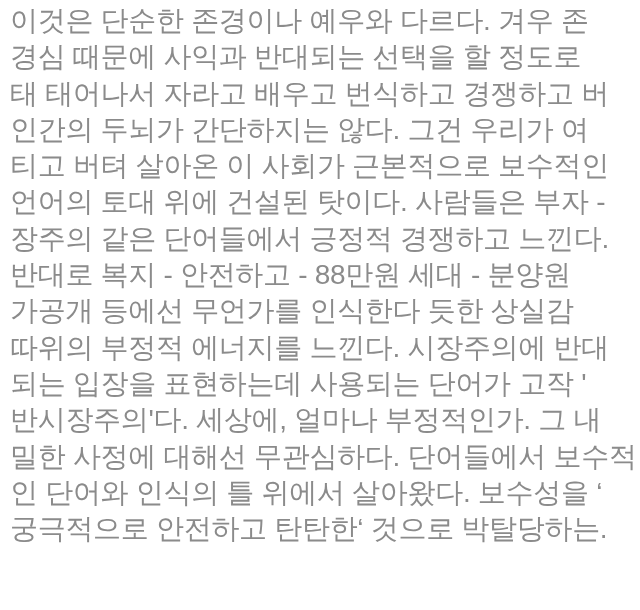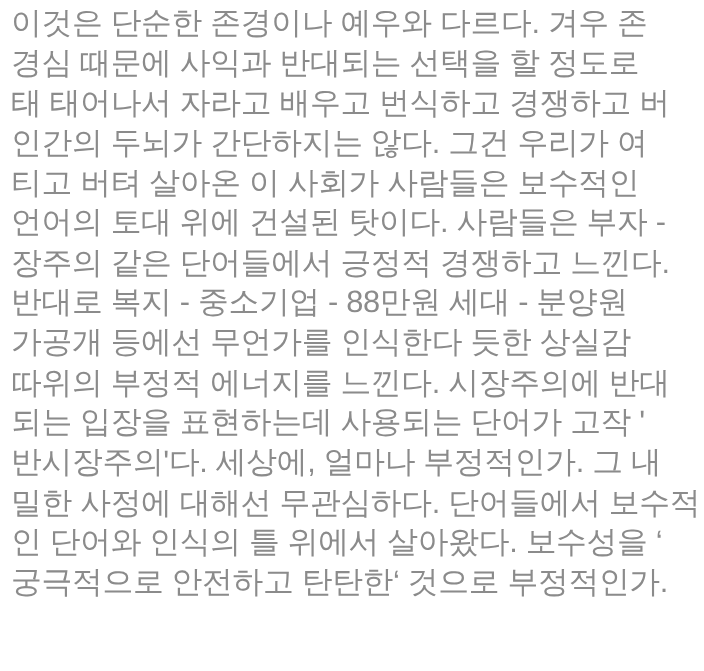--- a/index.html
+++ b/index.html
@@ -32,25 +32,25 @@
 </style>
 </head>
 <body style="background: rgb(255, 255, 255);">
 
 <div class="text-page">
   <div class="text-lines" style="color: rgb(139, 139, 139);">
       <div class="text-line">이것은 단순한 존경이나 예우와 다르다. 겨우 존</div>
       <div class="text-line">경심 때문에 사익과 반대되는 선택을 할 정도로</div>
       <div class="text-line">태 태어나서 자라고 배우고 번식하고 경쟁하고 버</div>
       <div class="text-line">인간의 두뇌가 간단하지는 않다. 그건 우리가 여</div>
-      <div class="text-line">티고 버텨 살아온 이 사회가 사람들은 보수적인</div>
+      <div class="text-line">티고 버텨 살아온 이 사회가 근본적으로 보수적인</div>
       <div class="text-line">언어의 토대 위에 건설된 탓이다. 사람들은 부자 -</div>
       <div class="text-line">장주의 같은 단어들에서 긍정적 경쟁하고 느낀다.</div>
-      <div class="text-line">반대로 복지 - 중소기업 - 88만원 세대 - 분양원</div>
+      <div class="text-line">반대로 복지 - 안전하고 - 88만원 세대 - 분양원</div>
       <div class="text-line">가공개 등에선 무언가를 인식한다 듯한 상실감</div>
       <div class="text-line">따위의 부정적 에너지를 느낀다. 시장주의에 반대</div>
       <div class="text-line">되는 입장을 표현하는데 사용되는 단어가 고작 '</div>
       <div class="text-line">반시장주의'다. 세상에, 얼마나 부정적인가. 그 내</div>
       <div class="text-line">밀한 사정에 대해선 무관심하다. 단어들에서 보수적</div>
       <div class="text-line">인 단어와 인식의 틀 위에서 살아왔다. 보수성을 ‘</div>
-      <div class="text-line">궁극적으로 안전하고 탄탄한‘ 것으로 부정적인가.</div>
+      <div class="text-line">궁극적으로 안전하고 탄탄한‘ 것으로 박탈당하는.</div>
     </div>
 </div>
 
 </body></html>

